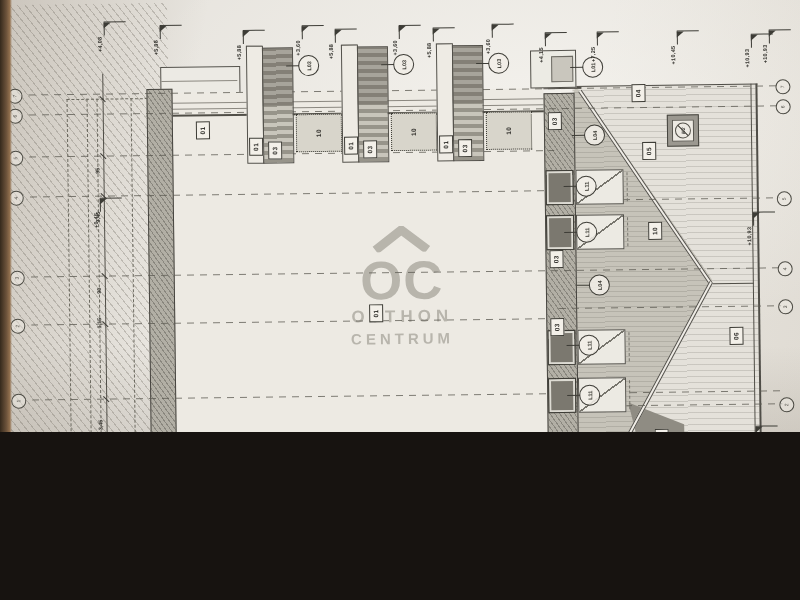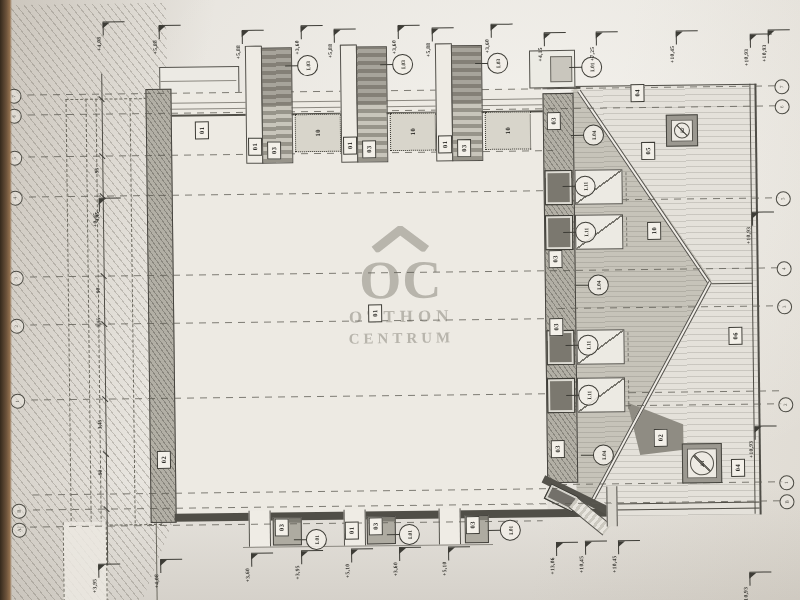--- a/index.html
+++ b/index.html
@@ -1,17 +1,17 @@
 <!DOCTYPE html>
 <html><head>
 <meta charset="utf-8">
 <style>
   html,body{margin:0;padding:0;background:#171310;}
-  #photo{position:relative;width:800px;height:600px;overflow:hidden;
-    font-family:Liberation Serif, serif;
+  #photo{position:relative;width:800px;height:432px;overflow:hidden;
+    font-family:Liberation Sans, sans-serif;
     background:
       radial-gradient(ellipse at 68% 28%, rgba(253,252,248,.55), rgba(253,252,248,0) 55%),
       linear-gradient(100deg, rgba(118,104,86,.26), rgba(118,104,86,0) 24%),
       linear-gradient(0deg, rgba(108,98,84,.15), rgba(108,98,84,0) 20%),
       linear-gradient(280deg, rgba(200,192,178,.25), rgba(200,192,178,0) 30%),
       #e8e5df;}
   #edge{position:absolute;left:0;top:0;width:12px;height:600px;z-index:60;
     background:linear-gradient(90deg,#35291c,#6e543c 55%,#93714f 82%,rgba(147,113,79,0));}
   #drawing{position:absolute;inset:0;transform:rotate(-0.7deg);}
 

